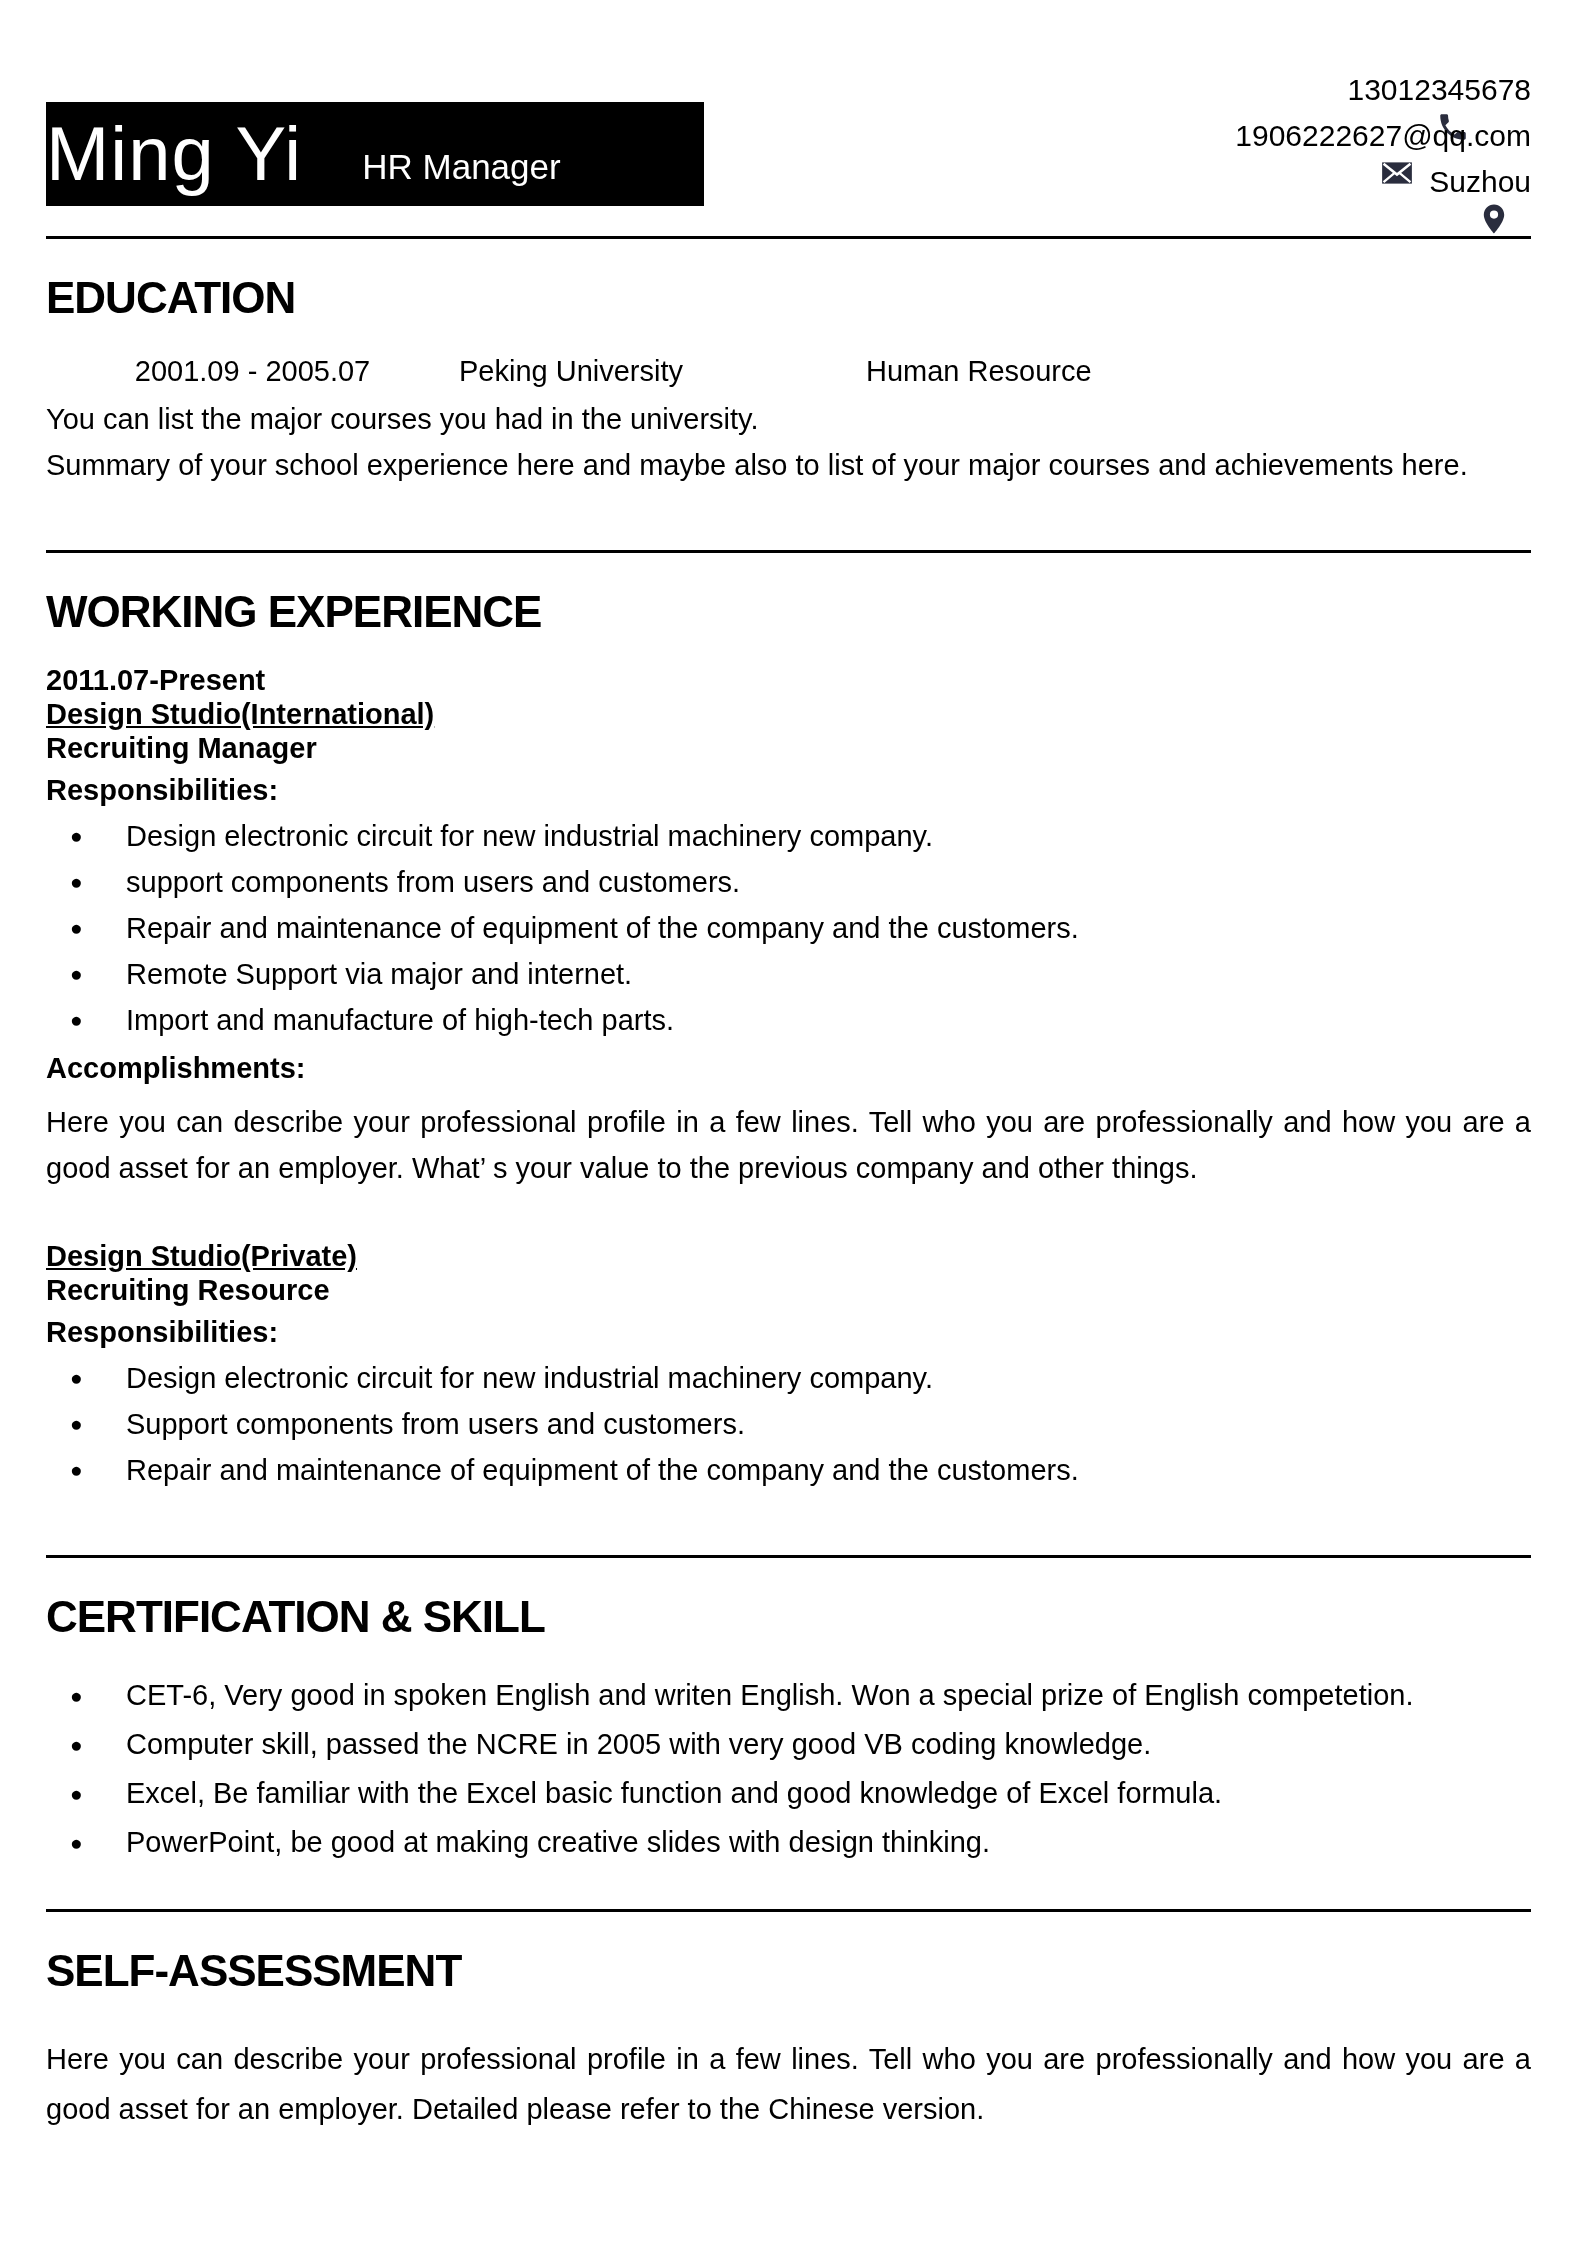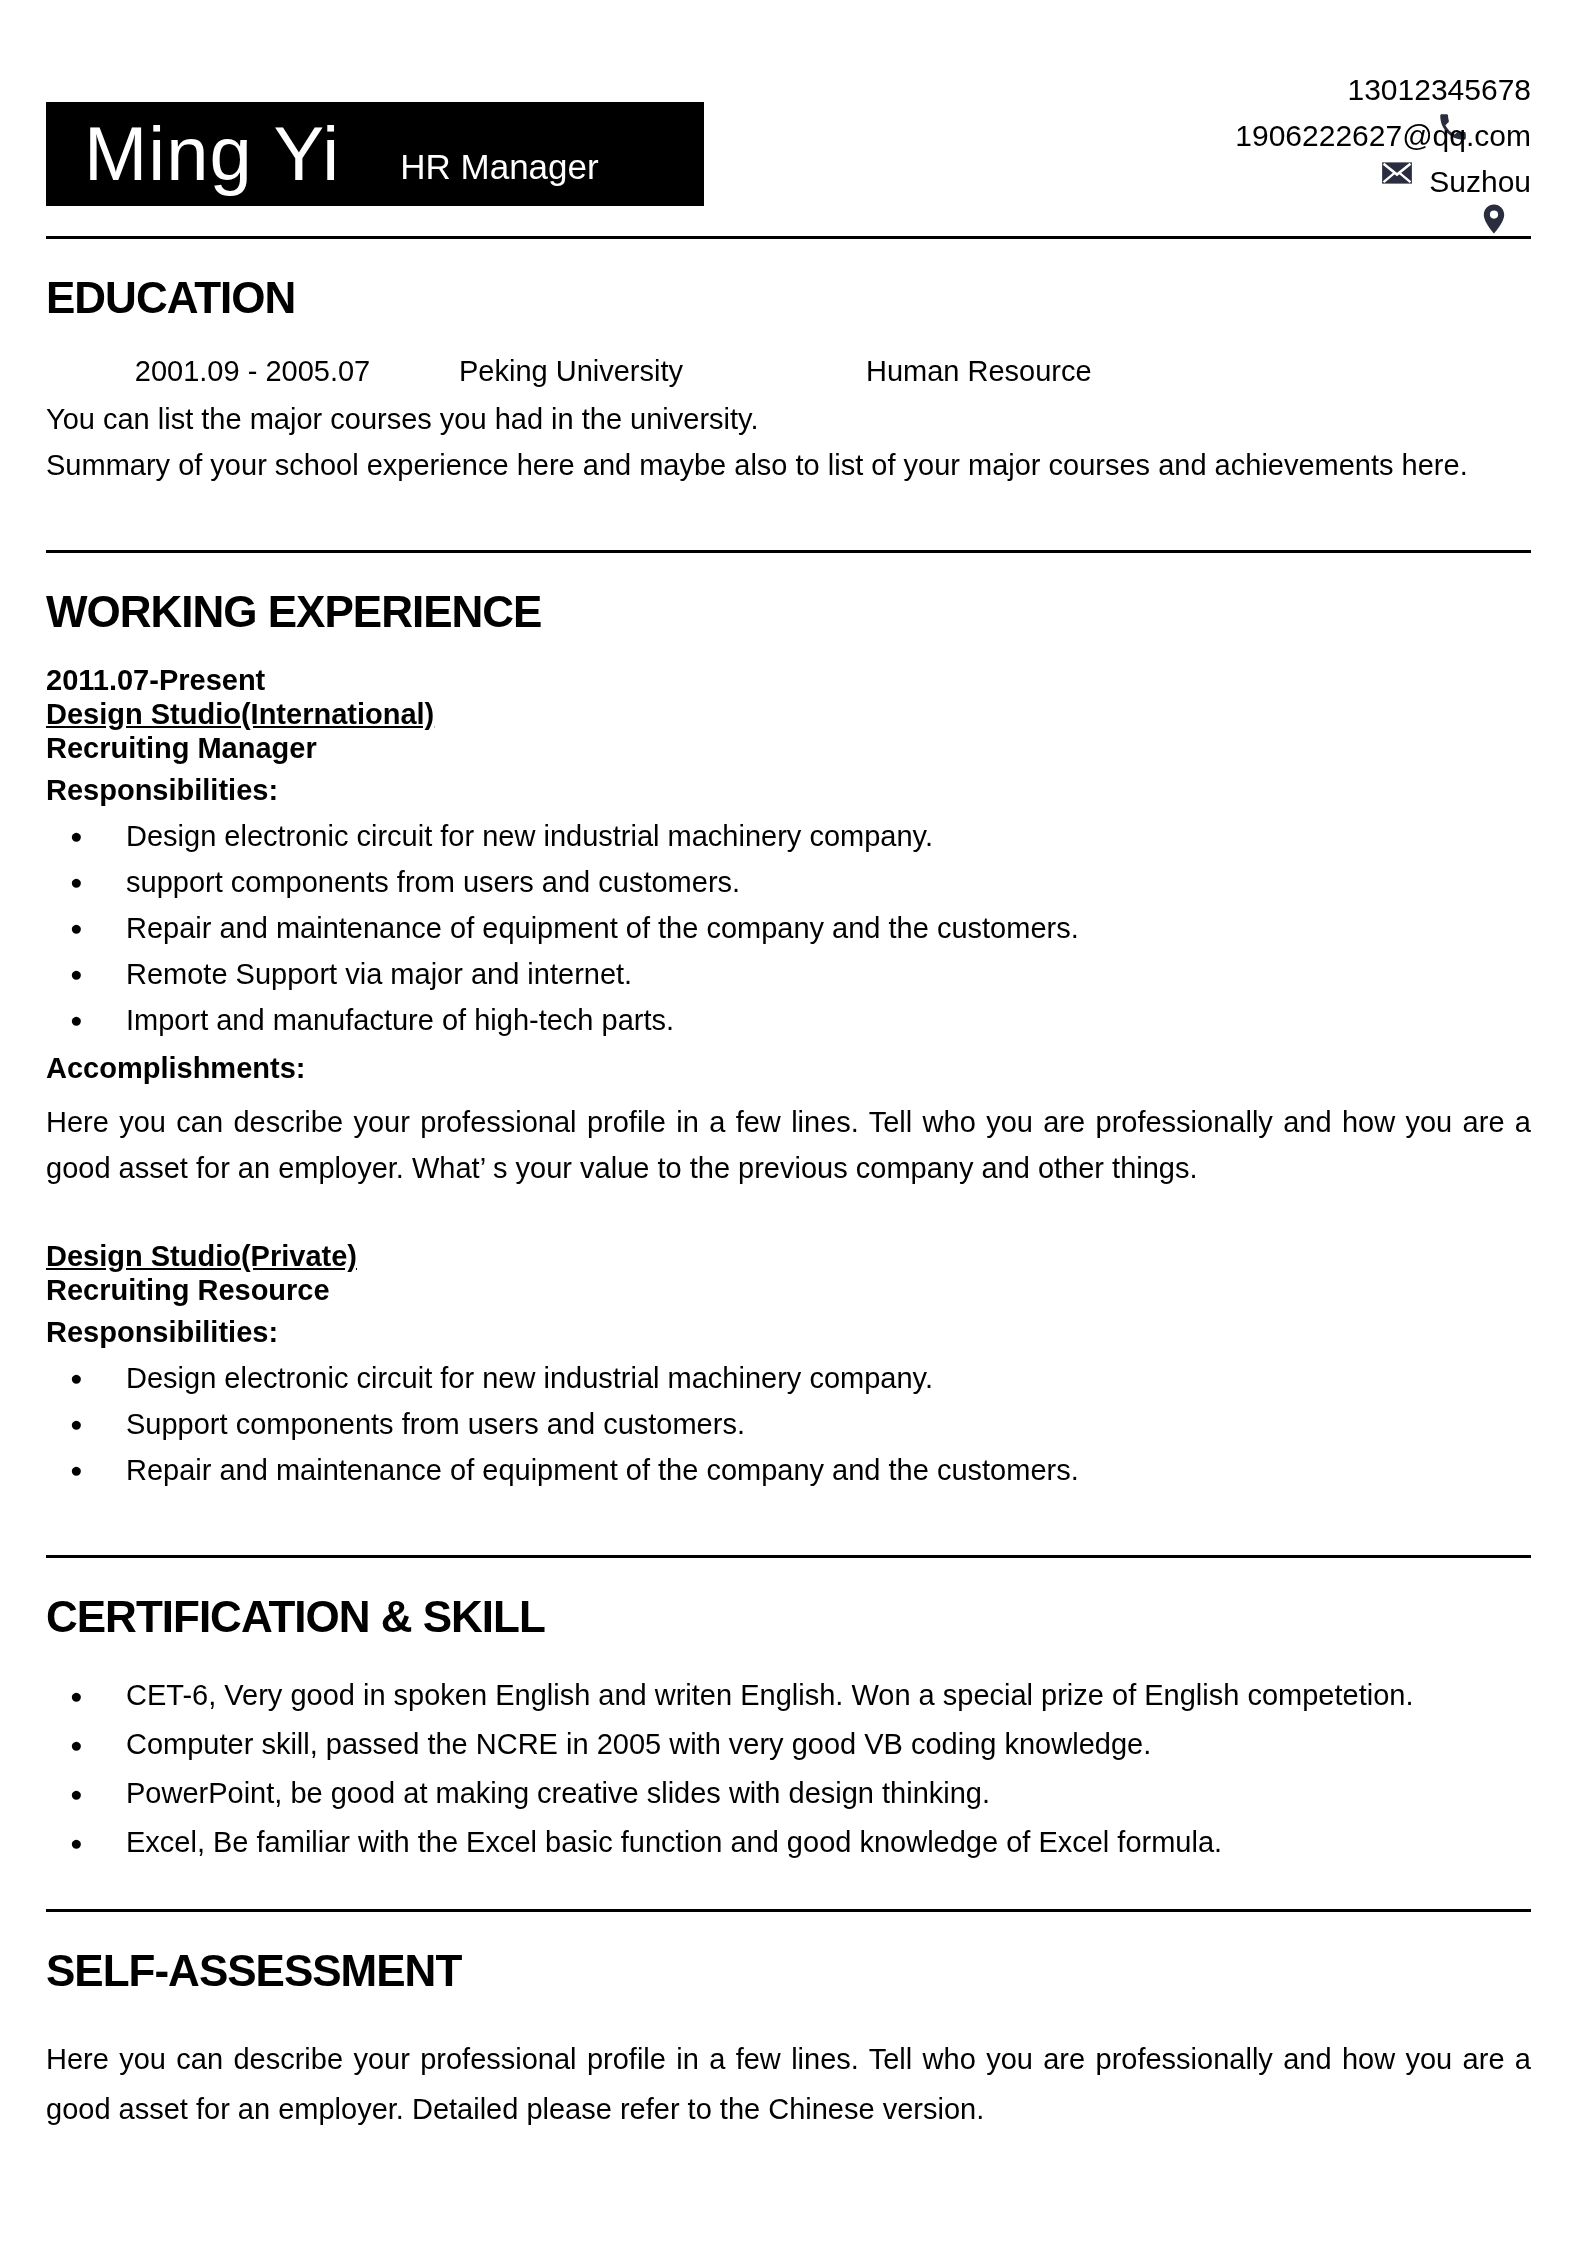--- a/index.html
+++ b/index.html
@@ -6,21 +6,21 @@
   .page{
     width:1587px;height:2245px;background:#ffffff;overflow:hidden;
     font-family:"Liberation Sans",sans-serif;color:#000000;box-sizing:border-box;
   }
   .content{padding:0 56px 0 46px;}
 
   
   .header{display:flex;justify-content:space-between;align-items:flex-start;padding-top:70px;}
   .name-box{
     margin-top:32px;width:658px;height:104px;background:#000000;color:#ffffff;
-    display:flex;align-items:center;padding-left:38px;box-sizing:border-box;flex-shrink:0;
+    display:flex;align-items:center;box-sizing:border-box;flex-shrink:0;
   }
   .name{font-size:76px;line-height:1;font-weight:400;letter-spacing:1px;white-space:nowrap;}
   .role{font-size:35px;margin-left:60px;margin-top:26px;white-space:nowrap;}
   .contact{display:flex;flex-direction:column;gap:6px;align-items:flex-end;}
   .contact-row{display:flex;align-items:center;height:40px;flex-direction:column;}
   .contact-text{font-size:30px;line-height:40px;}
   .icon{width:36px;height:36px;margin-left:28px;display:flex;align-items:center;justify-content:center;}
   .icon svg{width:34px;height:34px;fill:#2a2d3e;}
 
   
@@ -141,22 +141,22 @@
       </article>
     </section>
 
     <div class="rule rule-3"></div>
 
     <section>
       <h2>CERTIFICATION &amp; SKILL</h2>
       <ul class="bullets cert-list">
         <li>CET-6, Very good in spoken English and writen English. Won a special prize of English competetion.</li>
         <li>Computer skill, passed the NCRE in 2005 with very good VB coding knowledge.</li>
+        <li>Excel, Be familiar with the Excel basic function and good knowledge of Excel formula.</li>
         <li>PowerPoint, be good at making creative slides with design thinking.</li>
-        <li>Excel, Be familiar with the Excel basic function and good knowledge of Excel formula.</li>
       </ul>
     </section>
 
     <div class="rule rule-4"></div>
 
     <section>
       <h2>SELF-ASSESSMENT</h2>
       <p class="para justify self-para">Here you can describe your professional profile in a few lines. Tell who you are professionally and how you are a good asset for an employer. Detailed please refer to the Chinese version.</p>
     </section>
 

